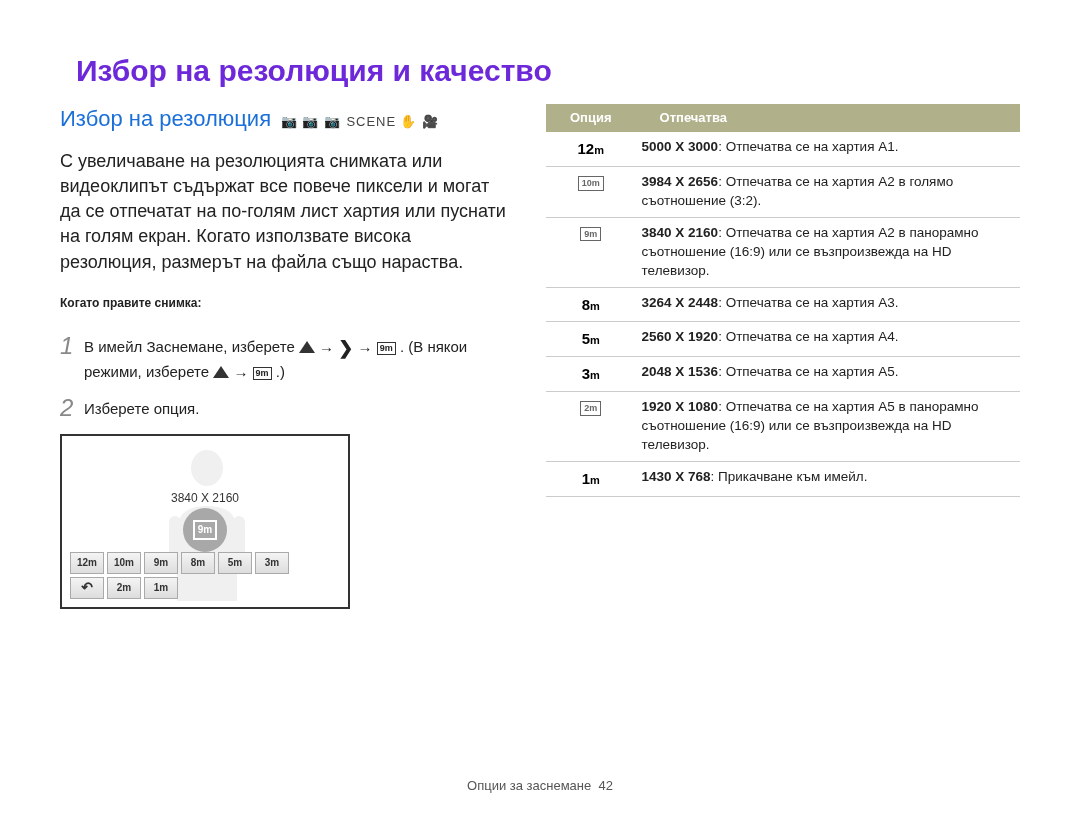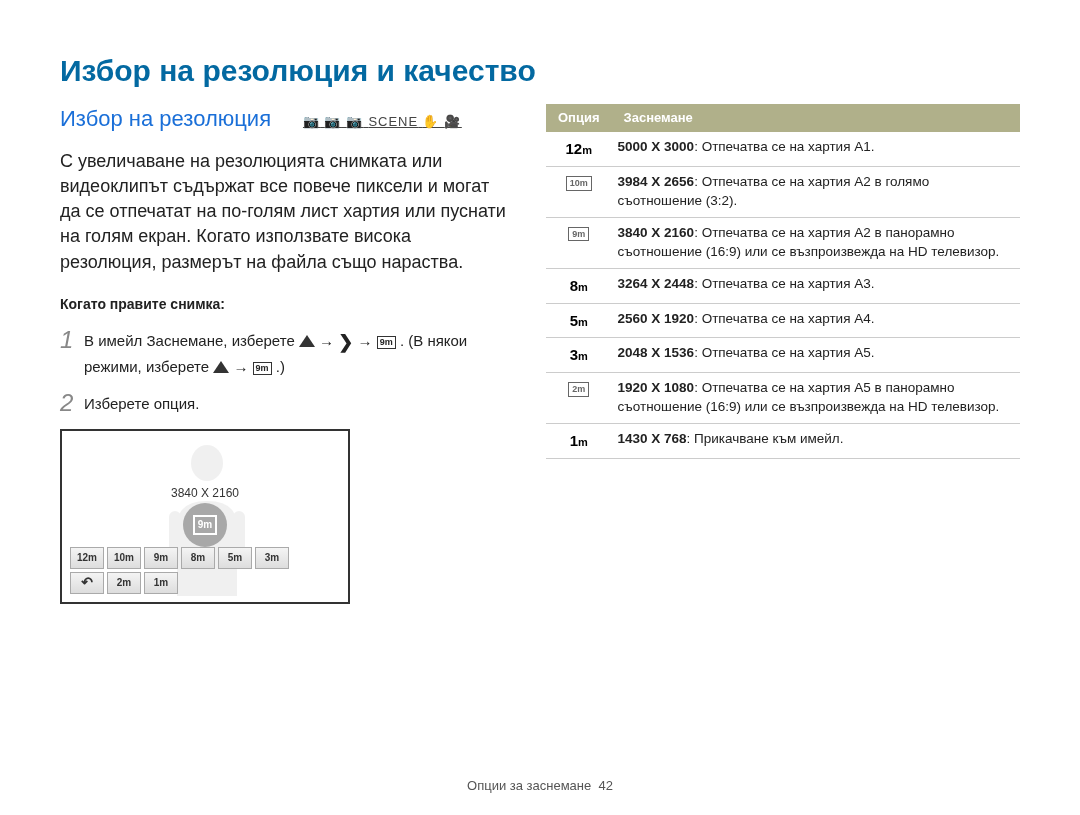--- a/index.html
+++ b/index.html
@@ -13,63 +13,62 @@
     color: #222;
     font-size: 14px;
     line-height: 1.4;
     position: relative;
   }
   .page {
     padding: 50px 60px 20px 60px;
   }
   .main-title {
     font-size: 30px;
-    color: #0369a1;
-    font-weight: bold;
-    margin: 0 0 12px 0;
+    color: #6d28d9;
+    font-weight: bold;
+    margin: 0 0 12px 16px;
   }
   .subtitle-line {
     font-size: 14px;
     color: #333;
     margin-bottom: 26px;
   }
   .columns {
     display: flex;
     gap: 36px;
   }
   .col-left {
     width: 450px;
   }
   .col-right {
     flex: 1;
   }
   .section-title {
     font-size: 22px;
     font-weight: normal;
     color: #1a6fd8;
-    margin: 0 16px 6px 0;
+    margin: 0 0 6px 0;
     display: inline-block;
   }
   .mode-icons {
     display: inline-block;
     vertical-align: middle;
-    margin-left: 12px;
+    margin-left: 6px;
     color: #444;
     font-size: 13px;
     letter-spacing: 1px;
-    text-decoration: underline;
   }
   .intro-text {
     font-size: 18px;
     margin: 8px 0 20px 0;
   }
   .bold-label {
     font-weight: bold;
-    font-size: 14px;
-    margin: 16px 0 14px 0;
+    font-size: 12px;
+    margin: 16px 0 22px 0;
   }
   .step {
     display: flex;
     margin-bottom: 14px;
     font-size: 15px;
   }
   .step-num {
     font-style: italic;
     font-size: 24px;
     color: #888;
@@ -178,21 +177,21 @@
   
   .opt-table {
     width: 100%;
     border-collapse: collapse;
     font-size: 13.5px;
   }
   .opt-table th {
     background: #b0b08a;
     color: #fff;
     text-align: left;
-    padding: 5px 12px;
+    padding: 5px 24px;
     font-weight: bold;
     font-size: 13px;
     margin-top: 16px;
   }
   .opt-table th:first-child { width: 62px; }
   .opt-table td {
     padding: 6px 6px;
     vertical-align: top;
     border-bottom: 1px solid #ccc;
   }
@@ -298,21 +297,21 @@
           </div>
         </div>
       </div>
     </div>
 
     <div class="col-right">
       <table class="opt-table">
         <thead>
           <tr>
             <th>Опция</th>
-            <th>Заснемане</th>
+            <th>Отпечатва</th>
           </tr>
         </thead>
         <tbody id="table-body">
             <tr>
               <td style="text-align: center;"><span class="opt-icon opt-icon-solid">12<span style="font-size: 11px;">m</span></span></td>
               <td><b>5000 X 3000</b>: Отпечатва се на хартия A1.</td>
             </tr>
             <tr>
               <td style="text-align: center;"><span class="opt-icon-box">10m</span></td>
               <td><b>3984 X 2656</b>: Отпечатва се на хартия A2 в голямо съотношение (3:2).</td>

